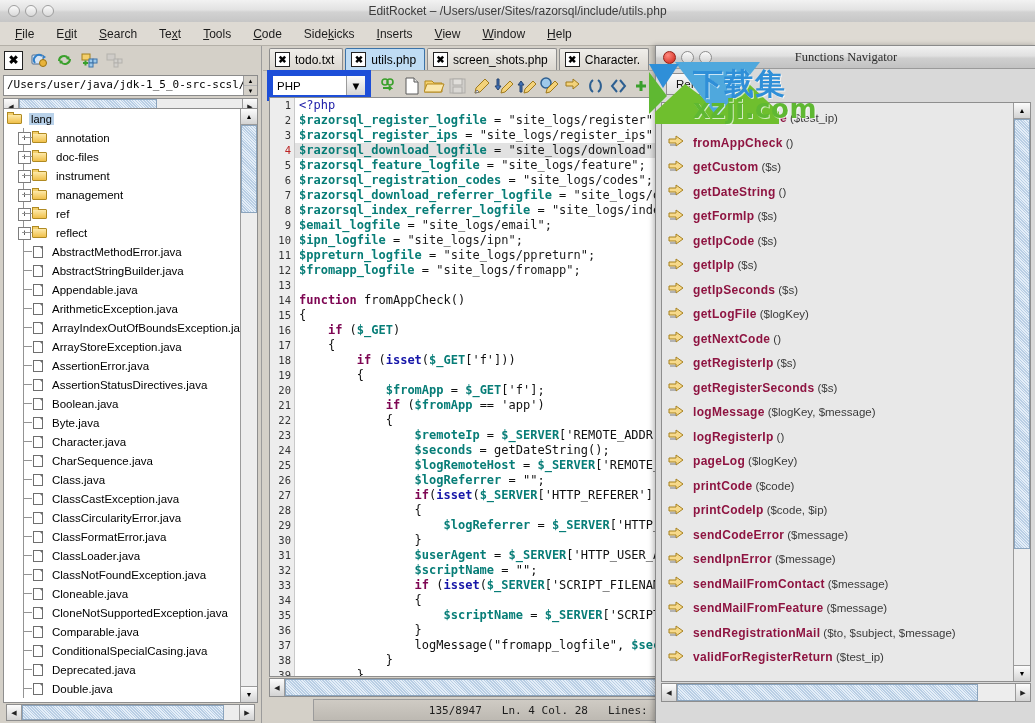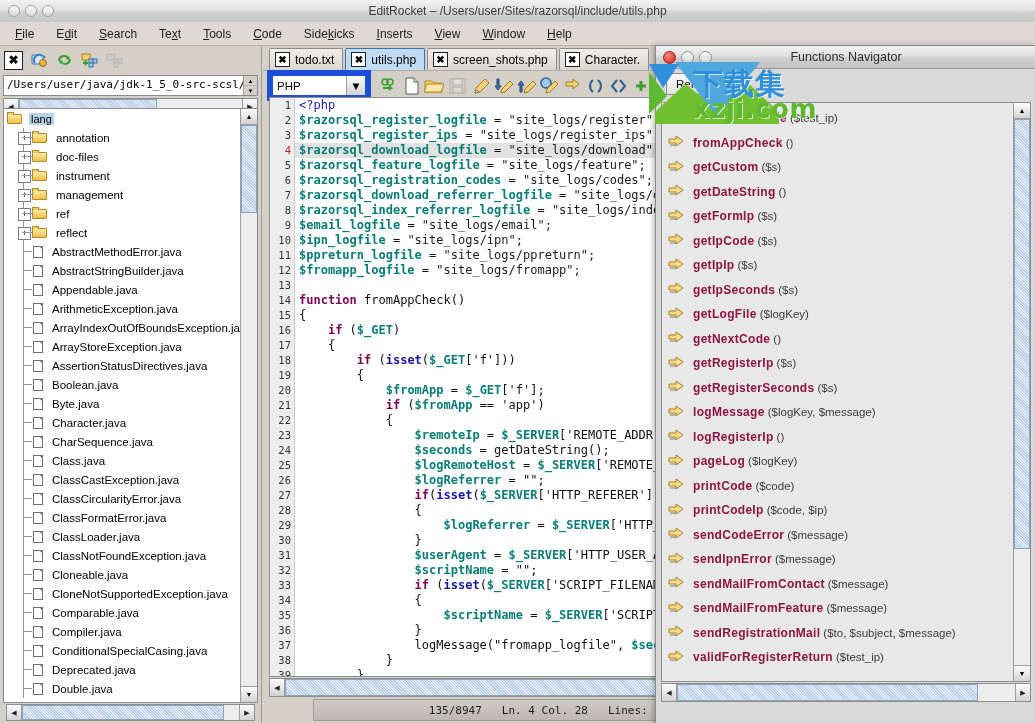--- a/index.html
+++ b/index.html
@@ -142,21 +142,21 @@
 
   
   .fnwin{position:absolute;left:655px;top:45px;width:380px;height:678px;
      background:#d9d9d9;border:1px solid #8a8a8a;box-shadow:-2px 0 5px rgba(0,0,0,.25);}
   .fn-title{height:22px;background:linear-gradient(to bottom,#f2f2f2 0%,#e0e0e0 45%,#cfcfcf 55%,#c2c2c2 100%);
      border-bottom:1px solid #9a9a9a;display:flex;align-items:center;position:relative;}
   .fn-lights{display:flex;gap:5px;padding-left:7px;}
   .fl{width:13px;height:13px;border-radius:50%;border:1px solid #8d8d8d;box-sizing:border-box;
      background:linear-gradient(to bottom,#fafafa,#d2d2d2);}
   .fl.red{background:radial-gradient(circle at 35% 30%,#ff8a80,#cc1f14);border-color:#932017;}
-  .fn-titletext{position:absolute;left:0;right:0;text-align:center;font-size:12.5px;color:#2d2d2d;}
+  .fn-titletext{position:absolute;left:0;right:0;text-align:center;font-size:12.5px;color:#2d2d2d;font-family:Liberation Serif, serif;}
   .fn-toolbar{height:30px;display:flex;align-items:center;padding-left:10px;background:#d9d9d9;}
   .refreshbtn{height:20px;padding:0 9px;border:1px solid #8e8e8e;
     background:linear-gradient(to bottom,#fafafa,#e0e0e0);font-size:11.5px;color:#111;
     display:flex;align-items:center;}
   .fn-list{position:absolute;left:5px;right:5px;top:56px;bottom:42px;
     background:#e8e8e8;border:1px solid #8e8e8e;overflow:hidden;}
   .fn-listinner{position:absolute;left:0;top:0;right:17px;bottom:0;padding-top:3px;}
   .fnrow{height:24.5px;display:flex;align-items:center;padding-left:6px;white-space:nowrap;}
   .fnarrow{width:17px;height:15px;flex:0 0 17px;margin-right:8px;position:relative;}
   .fnarrow svg{display:block;}
@@ -335,20 +335,25 @@
             <span class="tlabel">ArrayIndexOutOfBoundsException.java</span>
           </div>
           <div class="trow">
             <span class="elbow"></span>
             <span class="doc"></span>
             <span class="tlabel">ArrayStoreException.java</span>
           </div>
           <div class="trow">
             <span class="elbow"></span>
             <span class="doc"></span>
+            <span class="tlabel">AssertionError.java</span>
+          </div>
+          <div class="trow">
+            <span class="elbow"></span>
+            <span class="doc"></span>
             <span class="tlabel">AssertionStatusDirectives.java</span>
           </div>
           <div class="trow">
             <span class="elbow"></span>
             <span class="doc"></span>
             <span class="tlabel">Boolean.java</span>
           </div>
           <div class="trow">
             <span class="elbow"></span>
             <span class="doc"></span>
@@ -401,25 +406,20 @@
           </div>
           <div class="trow">
             <span class="elbow"></span>
             <span class="doc"></span>
             <span class="tlabel">CloneNotSupportedException.java</span>
           </div>
           <div class="trow">
             <span class="elbow"></span>
             <span class="doc"></span>
             <span class="tlabel">Comparable.java</span>
-          </div>
-          <div class="trow">
-            <span class="elbow"></span>
-            <span class="doc"></span>
-            <span class="tlabel">Compiler.java</span>
           </div>
           <div class="trow">
             <span class="elbow"></span>
             <span class="doc"></span>
             <span class="tlabel">ConditionalSpecialCasing.java</span>
           </div>
           <div class="trow">
             <span class="elbow"></span>
             <span class="doc"></span>
             <span class="tlabel">Deprecated.java</span>

